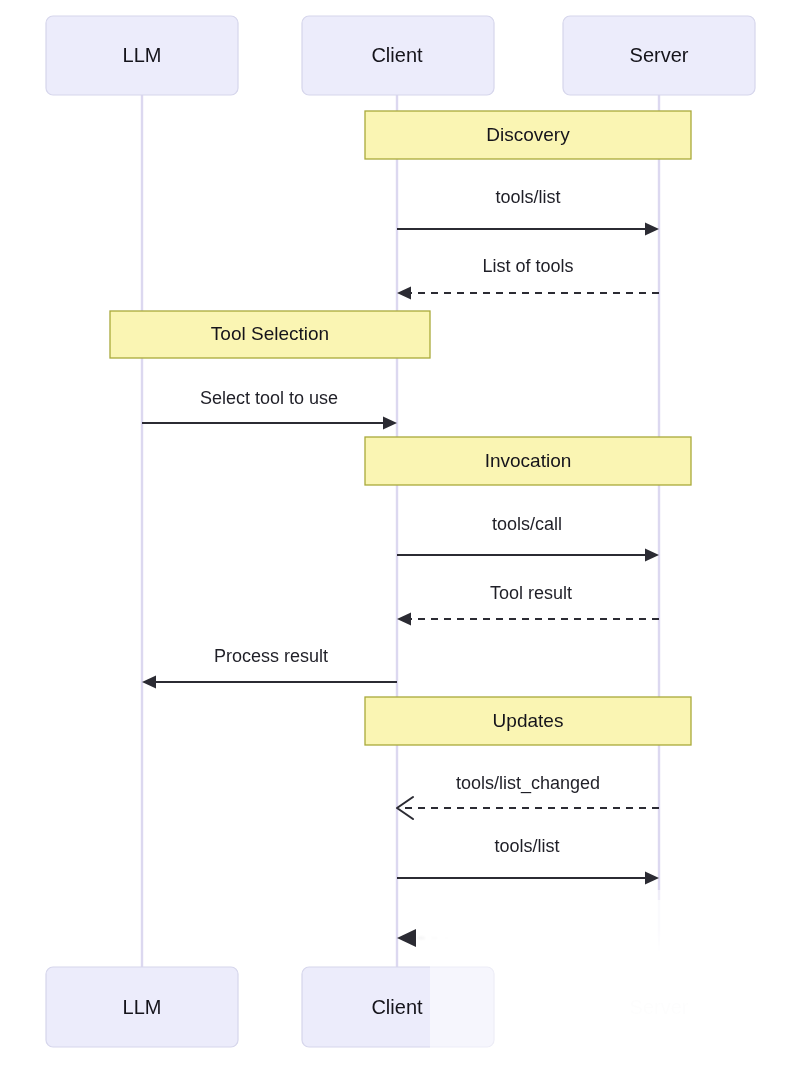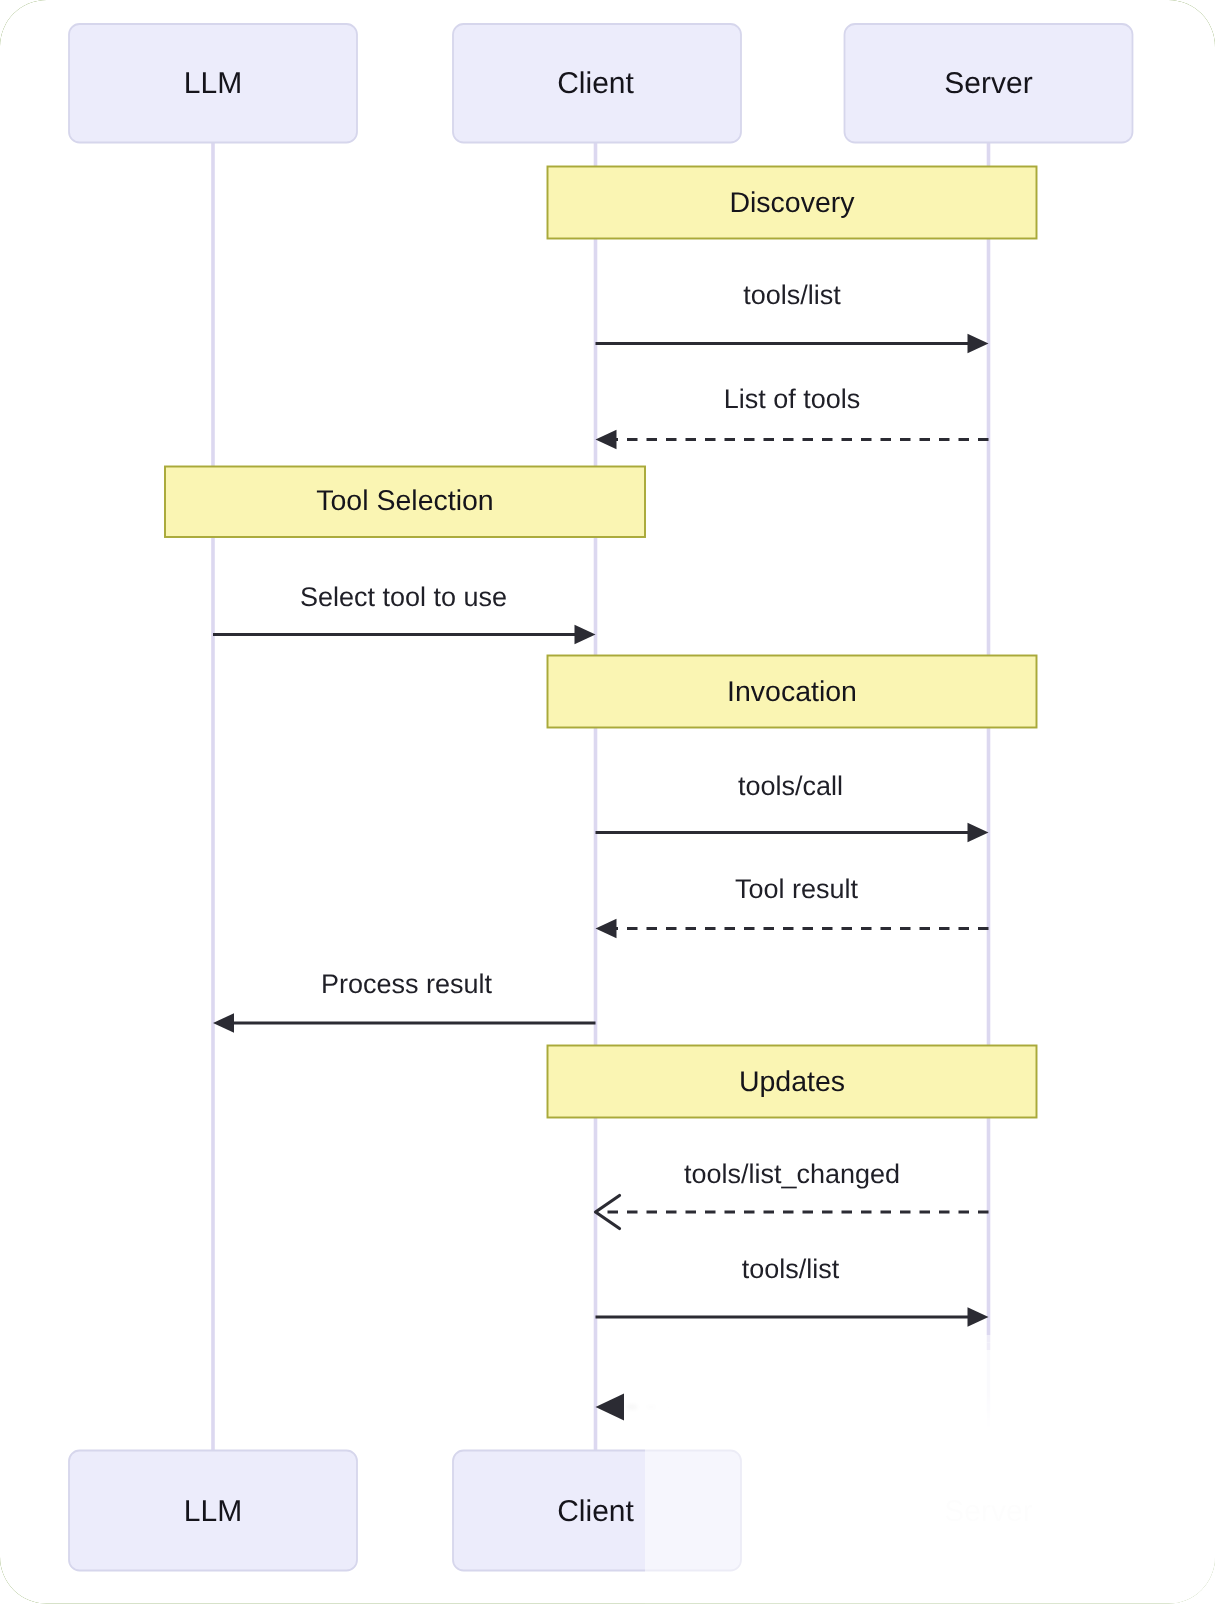--- a/index.html
+++ b/index.html
@@ -9,22 +9,21 @@
   }
   body {
     font-family: "Liberation Sans", sans-serif;
     -webkit-font-smoothing: antialiased;
   }
   #diagram-root {
     position: relative;
     width: 810px;
     height: 1069px;
     overflow: hidden;
-    background: #4d7c0f;
-    border-radius: 31px;
+    background: #3b82f6;
   }
   #seq-svg {
     position: absolute;
     left: 0;
     top: 0;
     width: 810px;
     height: 1069px;
     display: block;
   }
   .participant-box {

